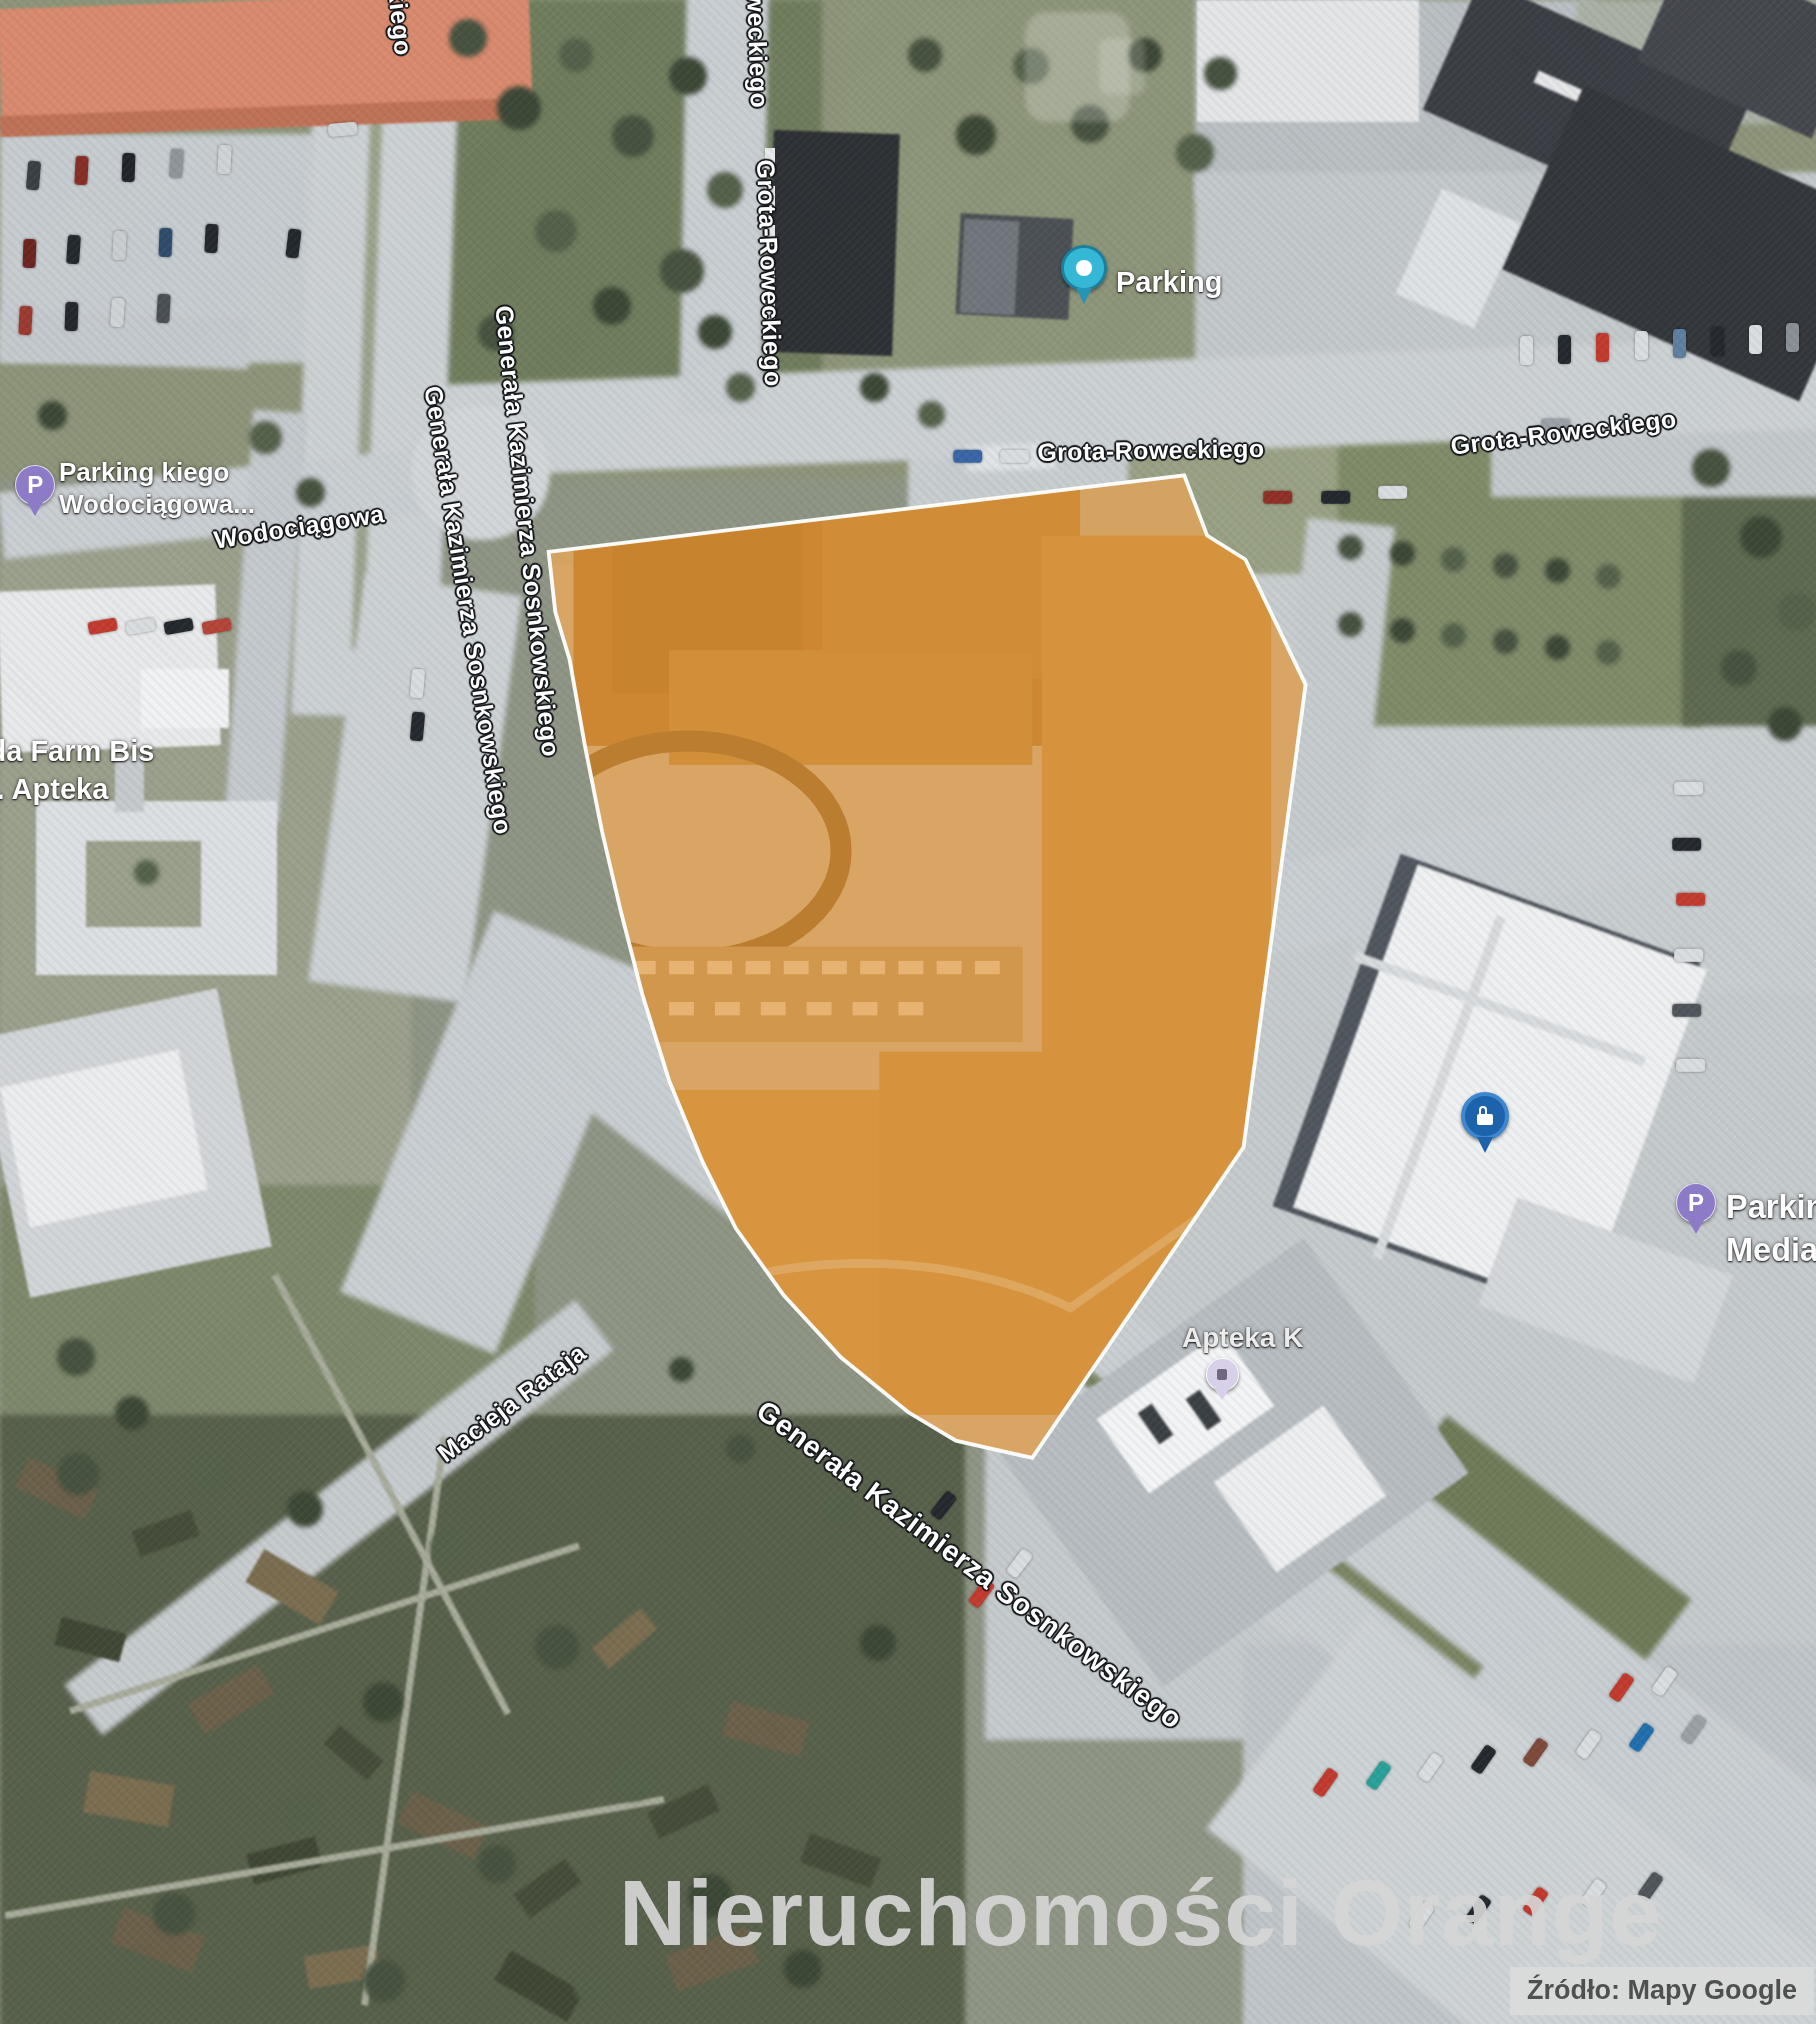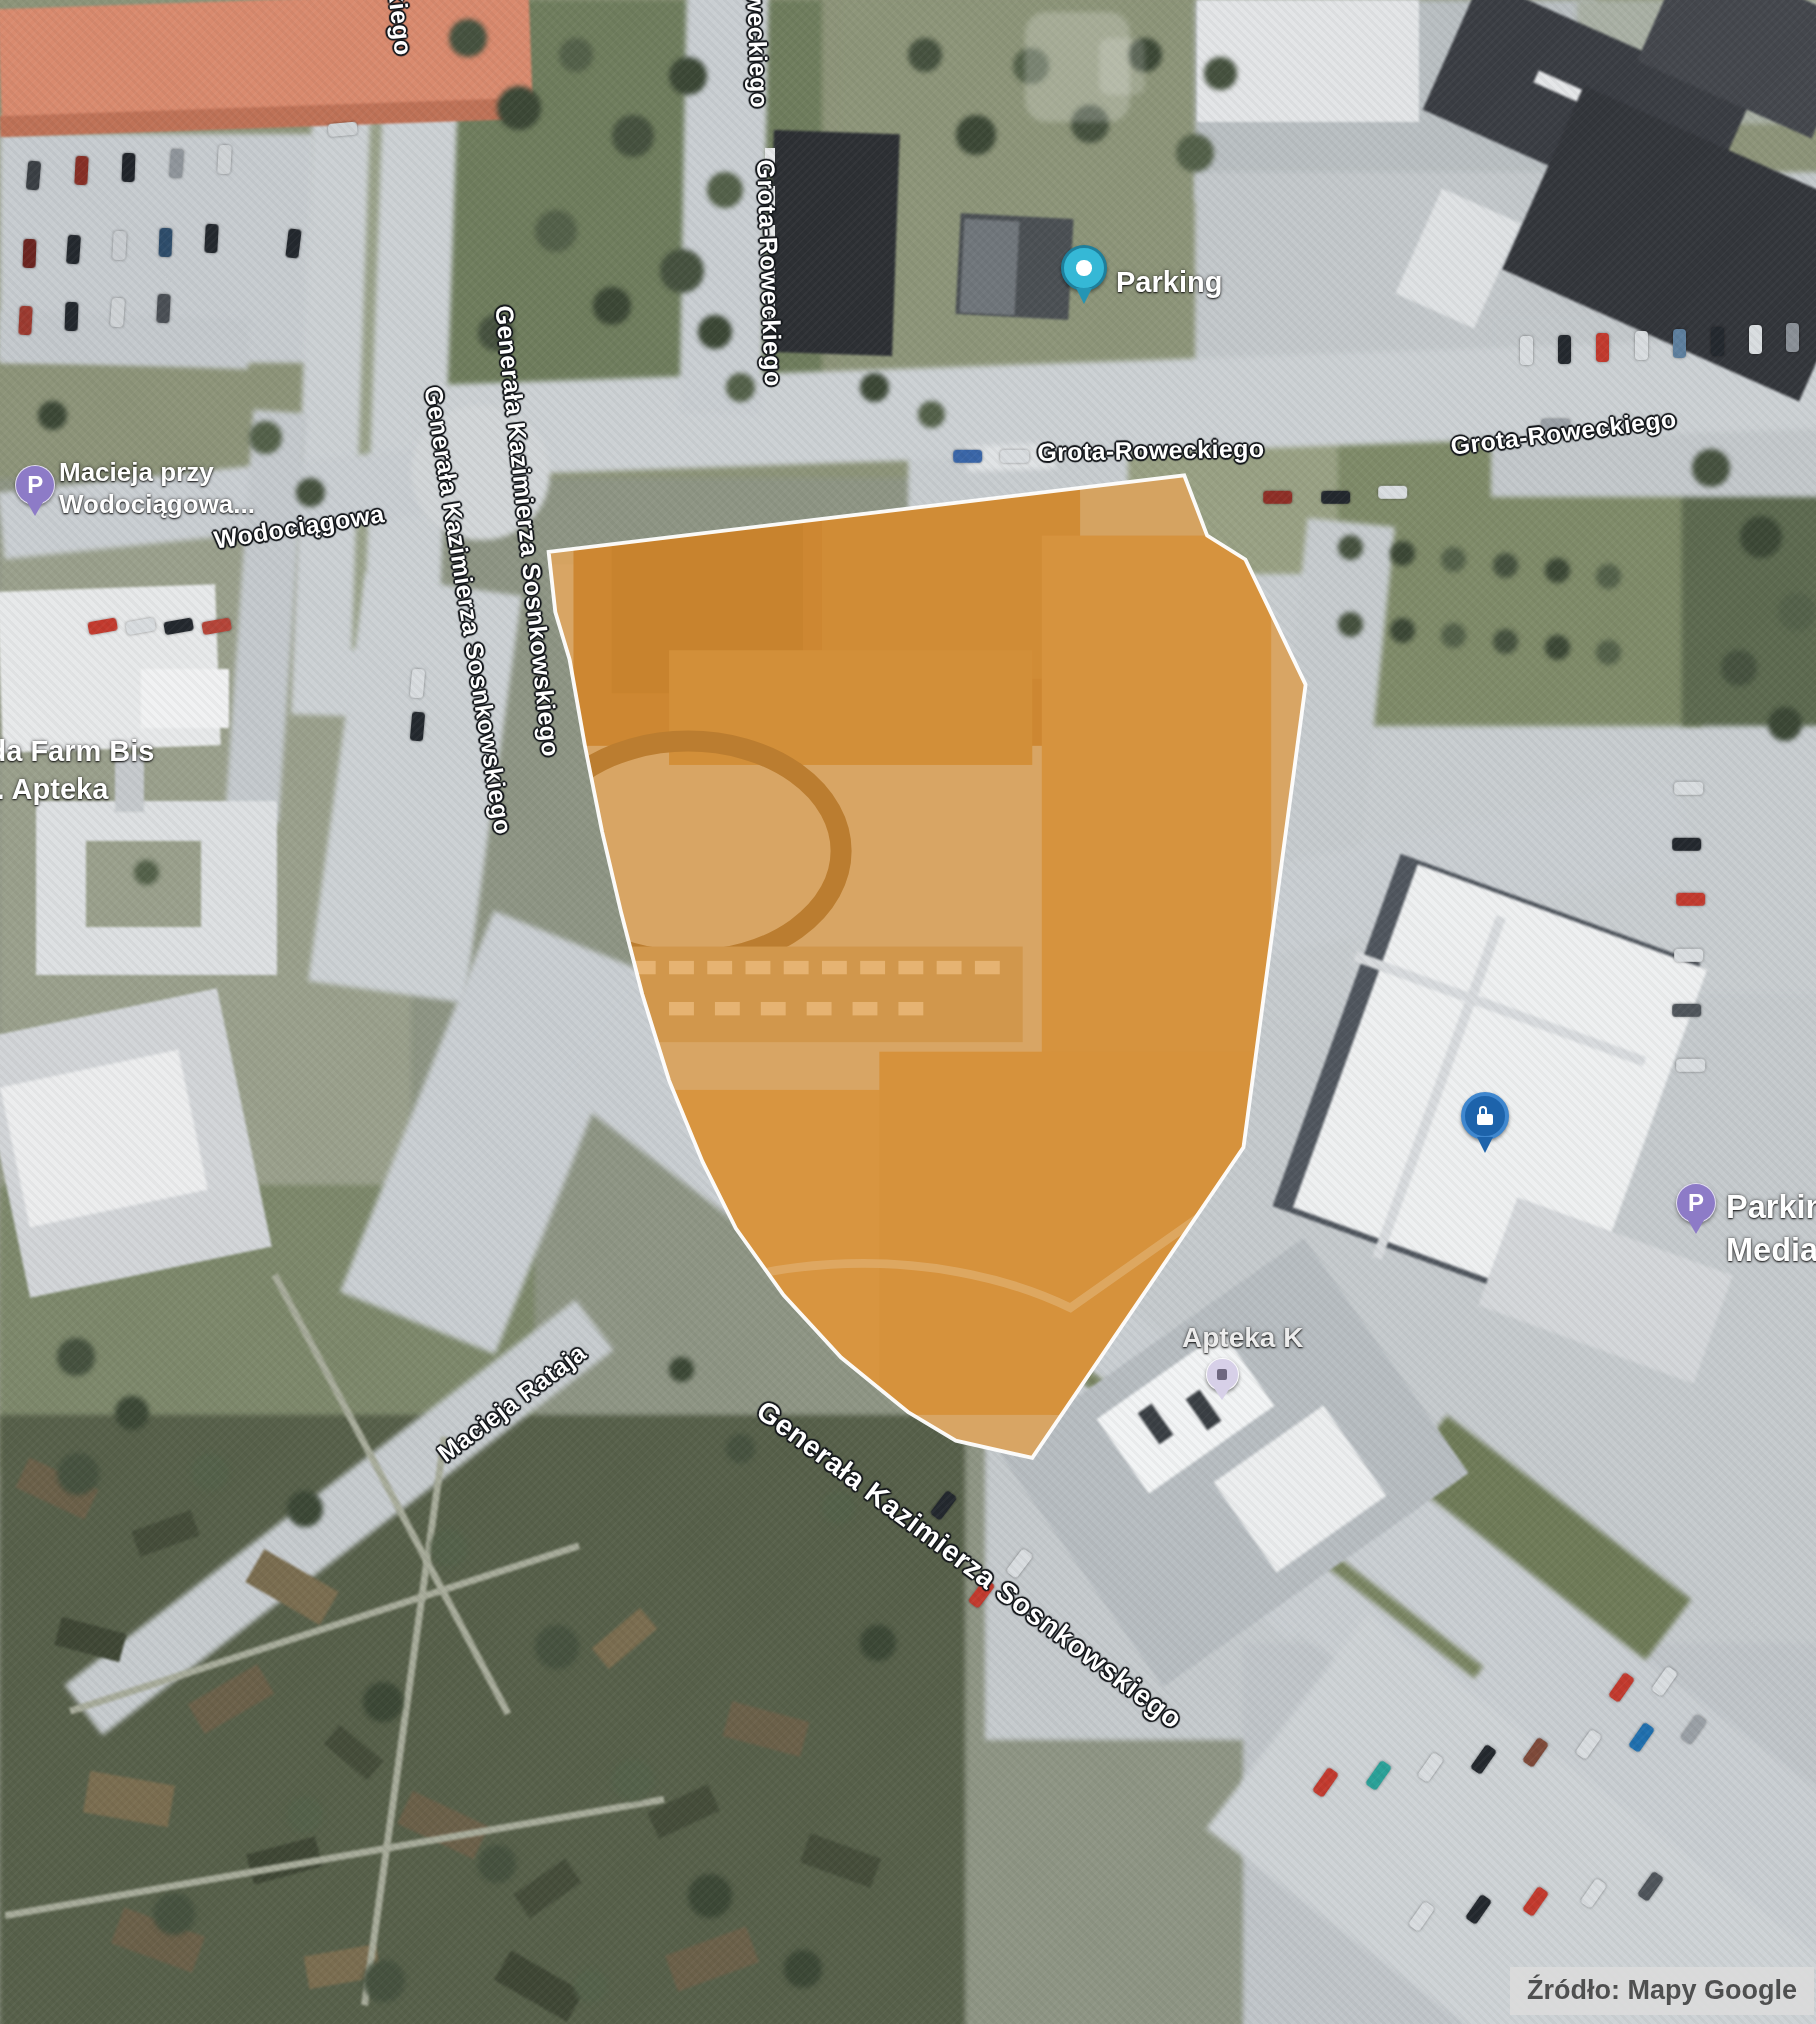--- a/index.html
+++ b/index.html
@@ -346,21 +346,21 @@
   <div class="street" id="lbl-sosn-b" style="left:770px;top:1394px;transform:rotate(37deg);font-size:29px">Generała Kazimierza Sosnkowskiego</div>
   <div class="street" id="lbl-rataja" style="left:432px;top:1445px;transform:rotate(-37deg)">Macieja Rataja</div>
 
   <div class="pin" id="pin-parking1">
     <div class="pin-head">
         <span class="p-letter">P</span>
       </div>
     <div class="pin-tail"></div>
   </div>
   <div class="poi" id="poi-parking1">
-    <span>Macieja przy</span>
+    <span>Parking kiego</span>
     <span class="l2">Wodociągowa...</span>
   </div>
 
   <div class="poi" id="poi-pharmacy">
     <span>da Farm Bis</span>
     <span class="l2">j. Apteka</span>
   </div>
 
   <div class="pin" id="pin-kokiloki">
     <div class="pin-head">
@@ -389,15 +389,16 @@
     <div class="pin-head">
         <span class="p-letter">P</span>
       </div>
     <div class="pin-tail"></div>
   </div>
   <div class="poi" id="poi-media">
     <span>Parking</span>
     <span class="l2">Media</span>
   </div>
 
+  <div id="watermark">Nieruchomości Orange</div>
   <div id="attribution">Źródło: Mapy Google</div>
 </div>
 
 
 </body></html>

